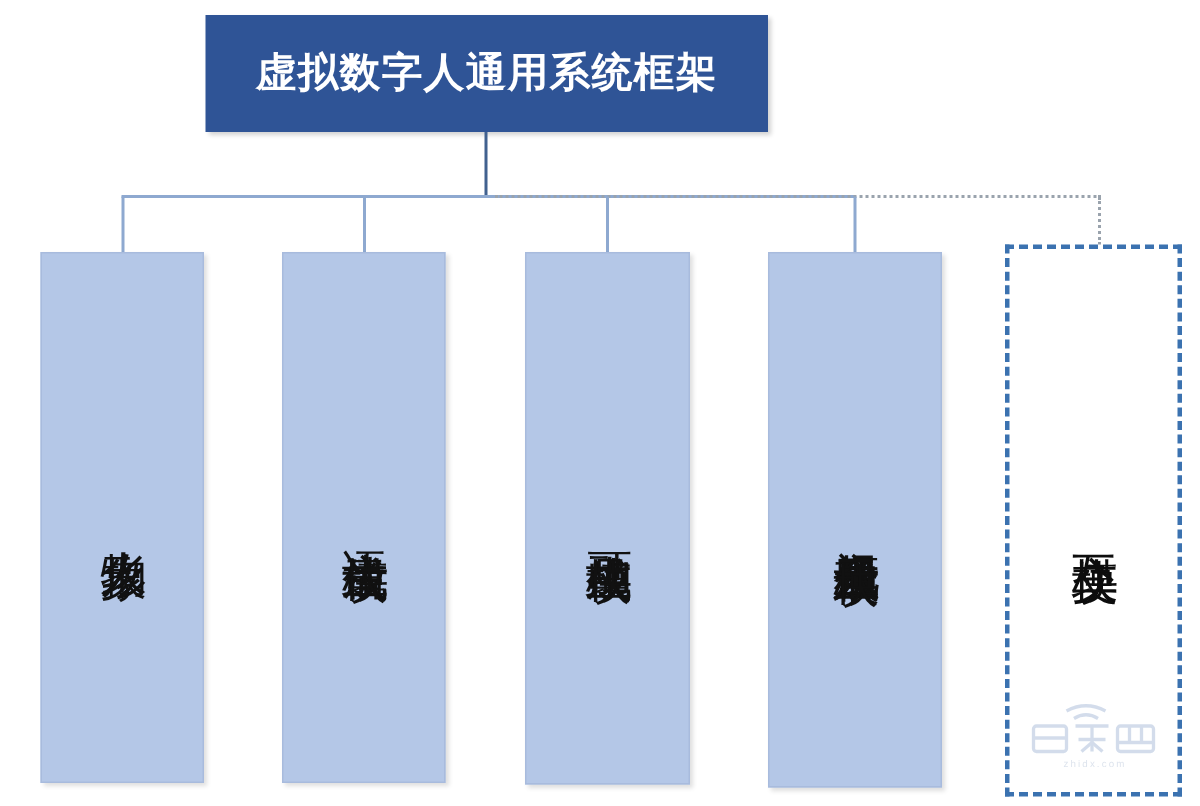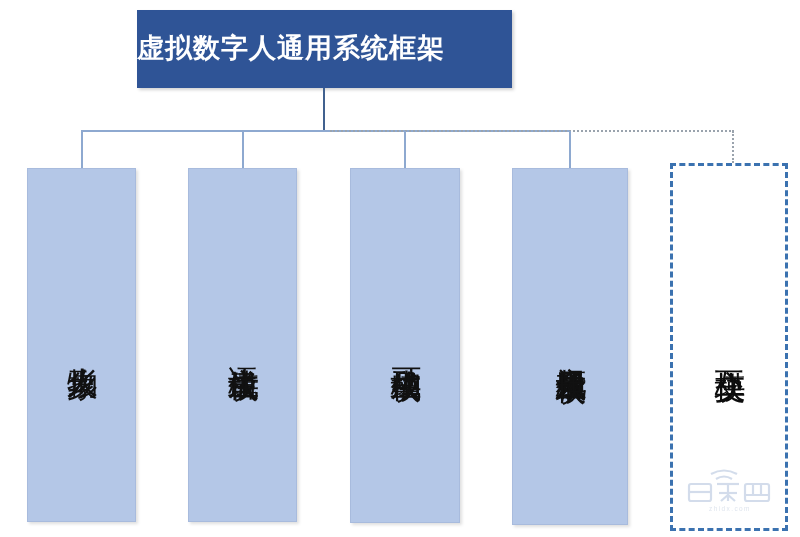--- a/index.html
+++ b/index.html
@@ -23,21 +23,21 @@
   .root-node {
     position: absolute;
     left: 137px;
     top: 10px;
     width: 375px;
     height: 78px;
     background: #2f5496;
     box-sizing: border-box;
     display: flex;
     align-items: center;
-    justify-content: flex-start;
+    justify-content: center;
     box-shadow: 2px 2px 3px rgba(0,0,0,0.18);
   }
   .root-label {
     color: #ffffff;
     font-size: 27px;
     font-weight: bold;
     letter-spacing: 1px;
     line-height: 1.1;
     white-space: nowrap;
   }

